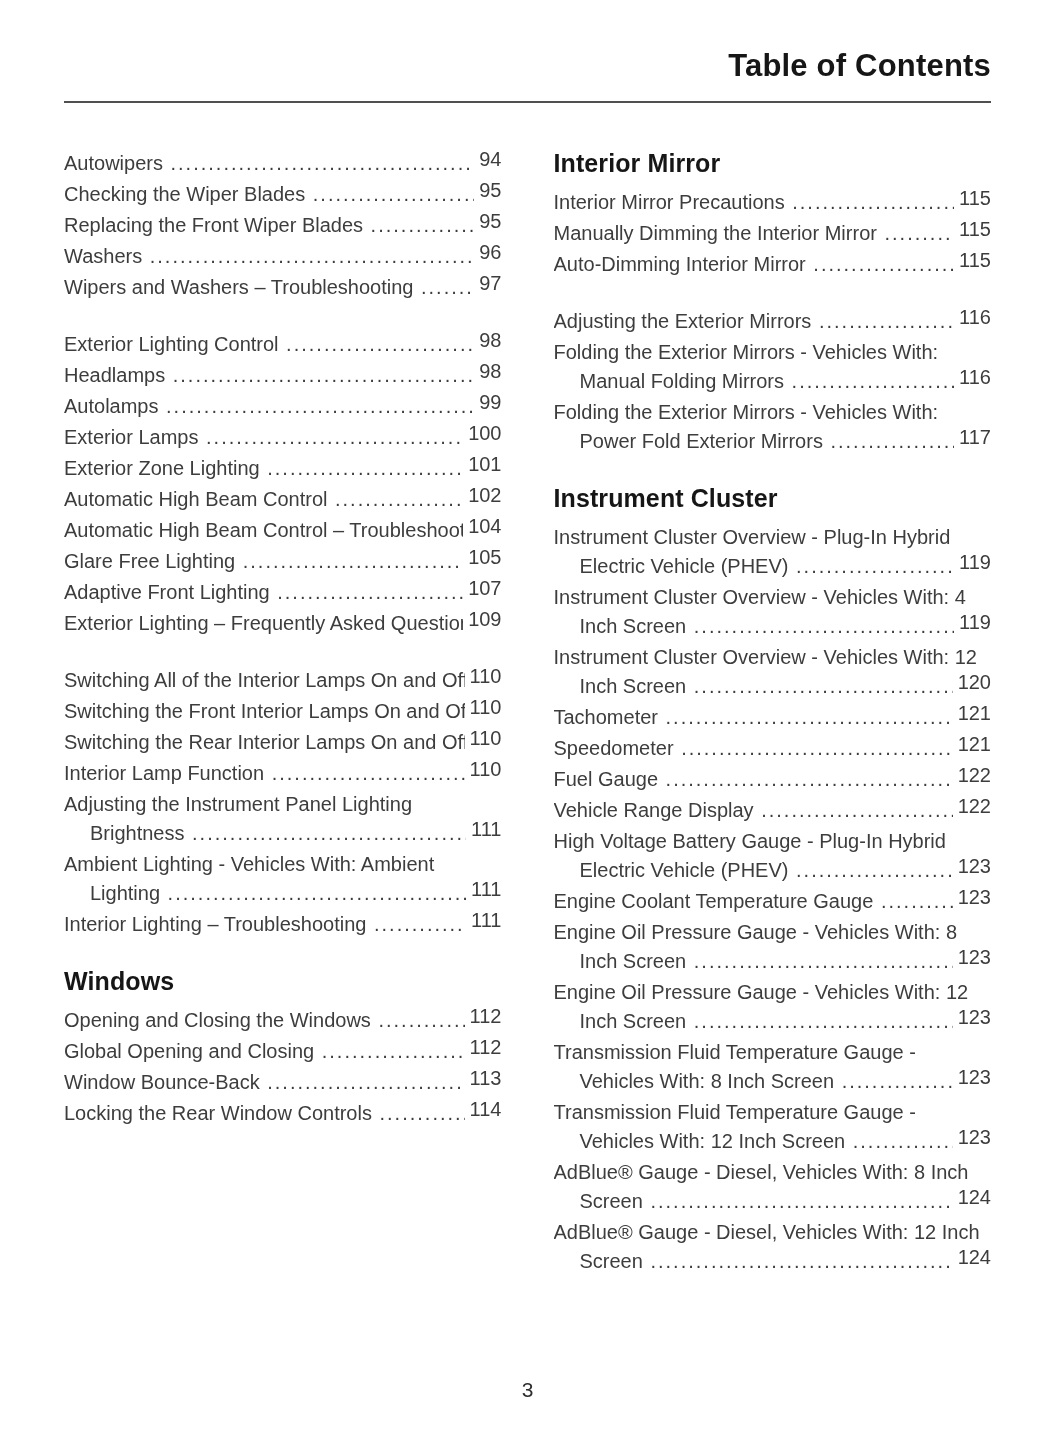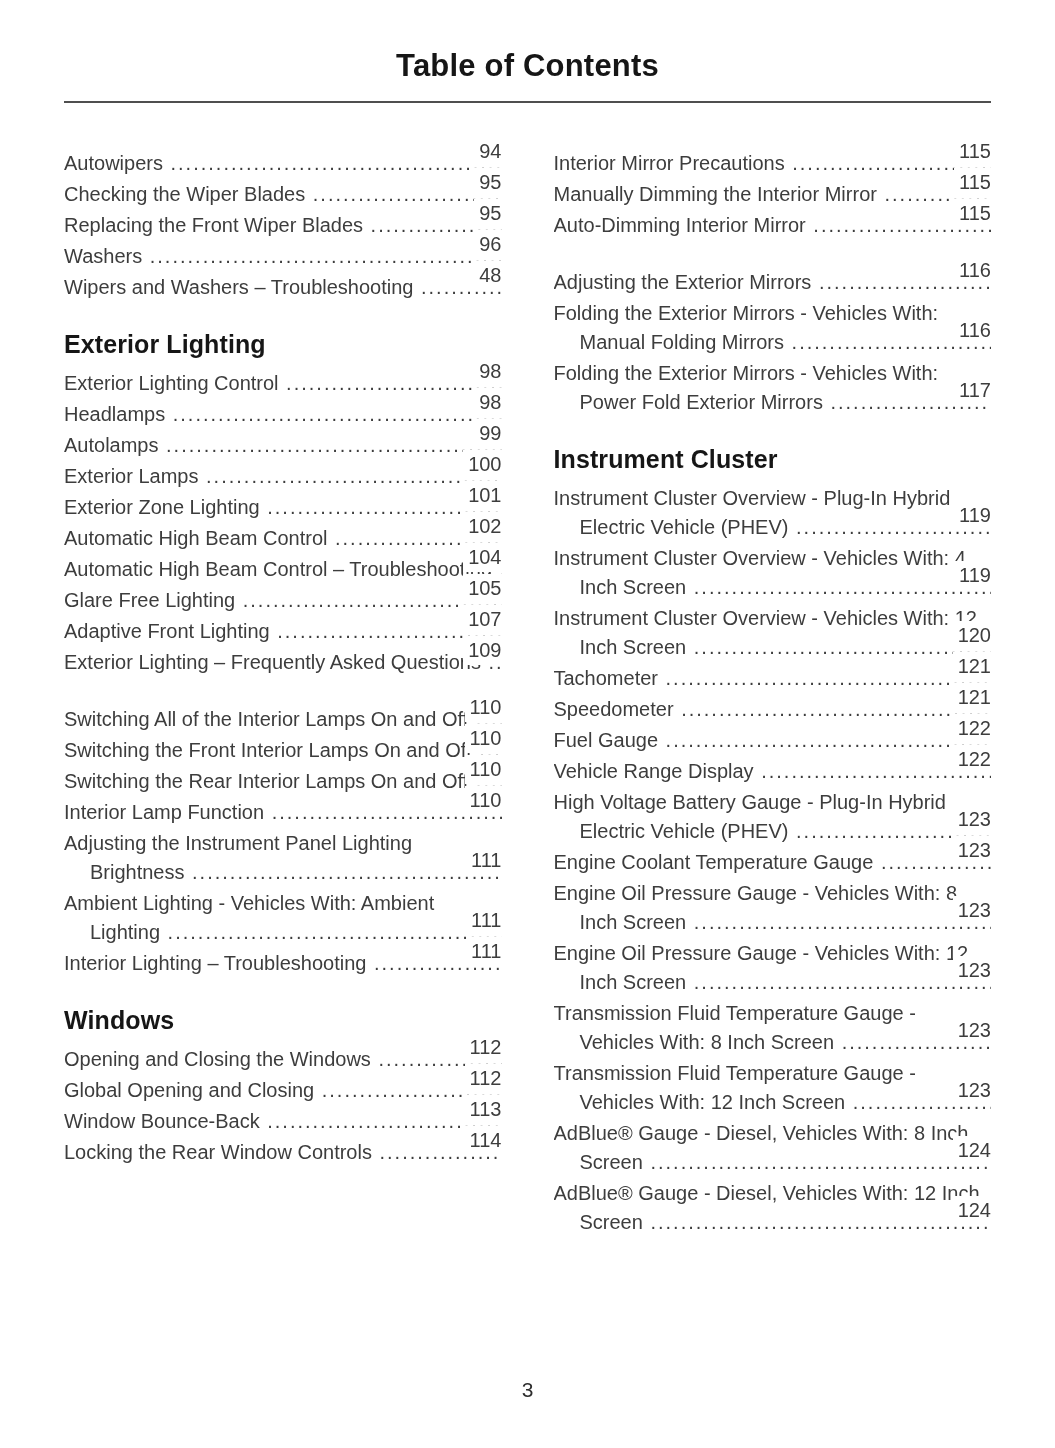--- a/index.html
+++ b/index.html
@@ -11,21 +11,21 @@
   }
   .page {
     width: 1055px;
     height: 1448px;
     position: relative;
     padding: 48px 64px 0;
     overflow: hidden;
     background: #ffffff;
   }
   .page-title {
-    text-align: center;
+    text-align: right;
     font-size: 31px;
     font-weight: bold;
     color: #161616;
     letter-spacing: 0.2px;
   }
   .title-rule {
     border-top: 2px solid #4f4f4f;
     margin-top: 17px;
   }
   .columns {
@@ -61,21 +61,21 @@
     display: inline-block;
     width: 0;
     white-space: pre;
     letter-spacing: 2px;
     text-indent: 0;
     color: #3d3d3d;
   }
   .entry-page {
     position: absolute;
     right: 0;
-    bottom: 12px;
+    bottom: 4px;
     background: #ffffff;
     padding-left: 5px;
     line-height: 29px;
   }
   .page-footer {
     position: absolute;
     left: 0;
     right: 0;
     bottom: 46px;
     text-align: center;
@@ -105,25 +105,24 @@
           <div class="entry">
             <span class="entry-inner"><span class="entry-label">Replacing the Front Wiper Blades</span><span class="leader-dots"> ........................................................................................................................</span></span>
             <span class="entry-page">95</span>
           </div>
           <div class="entry">
             <span class="entry-inner"><span class="entry-label">Washers</span><span class="leader-dots"> ........................................................................................................................</span></span>
             <span class="entry-page">96</span>
           </div>
           <div class="entry">
             <span class="entry-inner"><span class="entry-label">Wipers and Washers – Troubleshooting</span><span class="leader-dots"> ........................................................................................................................</span></span>
-            <span class="entry-page">48</span>
-          </div>
-        </section>
-        <section class="toc-section">
-          <h2 class="section-heading">Exterior Lighting</h2>
+            <span class="entry-page">97</span>
+          </div>
+        </section>
+        <section class="toc-section">
           <div class="entry">
             <span class="entry-inner"><span class="entry-label">Exterior Lighting Control</span><span class="leader-dots"> ........................................................................................................................</span></span>
             <span class="entry-page">98</span>
           </div>
           <div class="entry">
             <span class="entry-inner"><span class="entry-label">Headlamps</span><span class="leader-dots"> ........................................................................................................................</span></span>
             <span class="entry-page">98</span>
           </div>
           <div class="entry">
             <span class="entry-inner"><span class="entry-label">Autolamps</span><span class="leader-dots"> ........................................................................................................................</span></span>
@@ -203,20 +202,21 @@
             <span class="entry-page">113</span>
           </div>
           <div class="entry">
             <span class="entry-inner"><span class="entry-label">Locking the Rear Window Controls</span><span class="leader-dots"> ........................................................................................................................</span></span>
             <span class="entry-page">114</span>
           </div>
         </section>
       </div>
     <div class="col">
         <section class="toc-section">
+          <h2 class="section-heading">Interior Mirror</h2>
           <div class="entry">
             <span class="entry-inner"><span class="entry-label">Interior Mirror Precautions</span><span class="leader-dots"> ........................................................................................................................</span></span>
             <span class="entry-page">115</span>
           </div>
           <div class="entry">
             <span class="entry-inner"><span class="entry-label">Manually Dimming the Interior Mirror</span><span class="leader-dots"> ........................................................................................................................</span></span>
             <span class="entry-page">115</span>
           </div>
           <div class="entry">
             <span class="entry-inner"><span class="entry-label">Auto-Dimming Interior Mirror</span><span class="leader-dots"> ........................................................................................................................</span></span>

